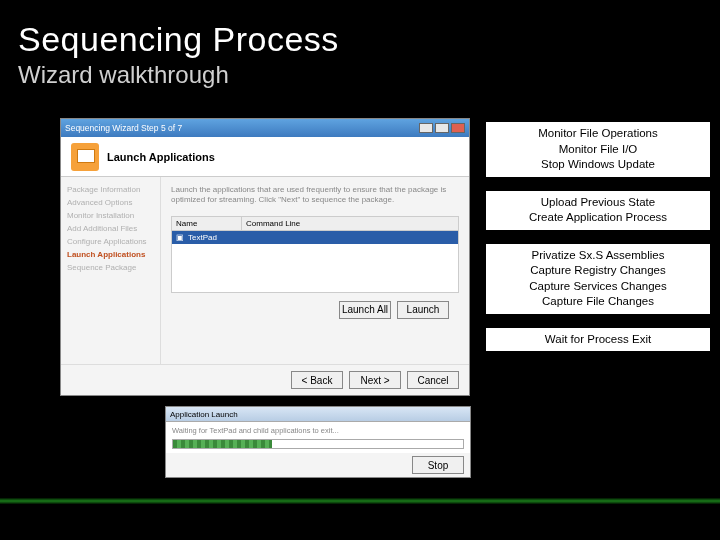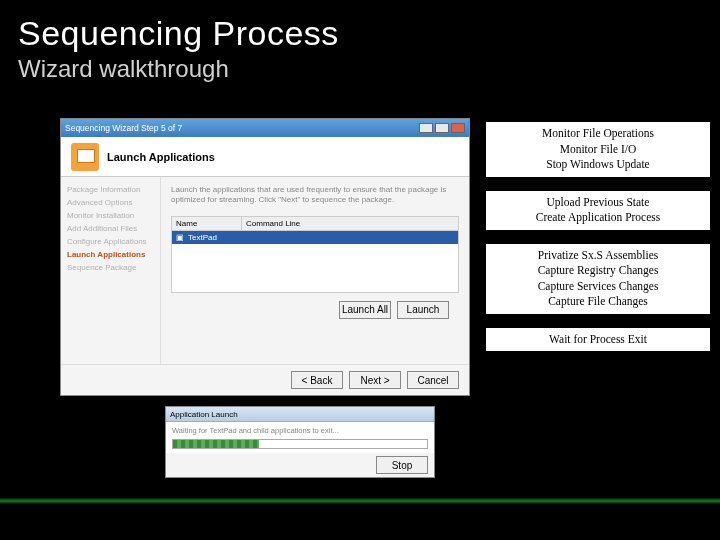--- a/index.html
+++ b/index.html
@@ -10,41 +10,41 @@
     color: #fff;
     position: relative;
     overflow: hidden;
   }
   .slide-title {
     font-size: 34px;
     font-weight: 400;
     color: #fff;
     padding: 14px 18px 0 18px;
     letter-spacing: 0.5px;
+    margin-top: 6px;
   }
   .slide-subtitle {
     font-size: 24px;
     font-weight: 400;
     color: #d0d0d0;
     padding: 2px 18px 12px 18px;
   }
   .content-area {
     position: absolute;
     top: 118px; left: 0; right: 0; bottom: 46px;
     display: flex;
   }
   .left-col {
     flex: 0 0 480px;
     position: relative;
     padding-left: 60px;
   }
   .right-col {
     flex: 1;
     padding: 4px 10px 0 6px;
-    font-family: Liberation Serif, serif;
   }
   
   .note-box {
     background: #fff;
     color: #000;
     font-size: 11.5px;
     line-height: 1.35;
     text-align: center;
     padding: 4px 6px;
     margin-bottom: 14px;
@@ -110,21 +110,21 @@
   .wizard-btnrow.upper { border-top: none; padding-top: 0; }
   .btn {
     min-width: 52px; height: 18px; background: #f0f0f0;
     border: 1px solid #888; font-size: 10px; color: #000;
     display: flex; align-items: center; justify-content: center;
   }
   
   .launch-dlg {
     position: absolute;
     top: 288px; left: 165px;
-    width: 270px; height: 72px;
+    width: 306px; height: 72px;
     background: #f4f4f4;
     border: 1px solid #888;
     box-shadow: 3px 3px 8px rgba(0,0,0,0.6);
     font-size: 8px; color: #222;
     display: flex; flex-direction: column;
   }
   .launch-dlg .dlg-title {
     height: 16px; background: linear-gradient(#d8e6f5,#b8cde4);
     border-bottom: 1px solid #aaa;
     display: flex; align-items: center; padding: 0 4px;

